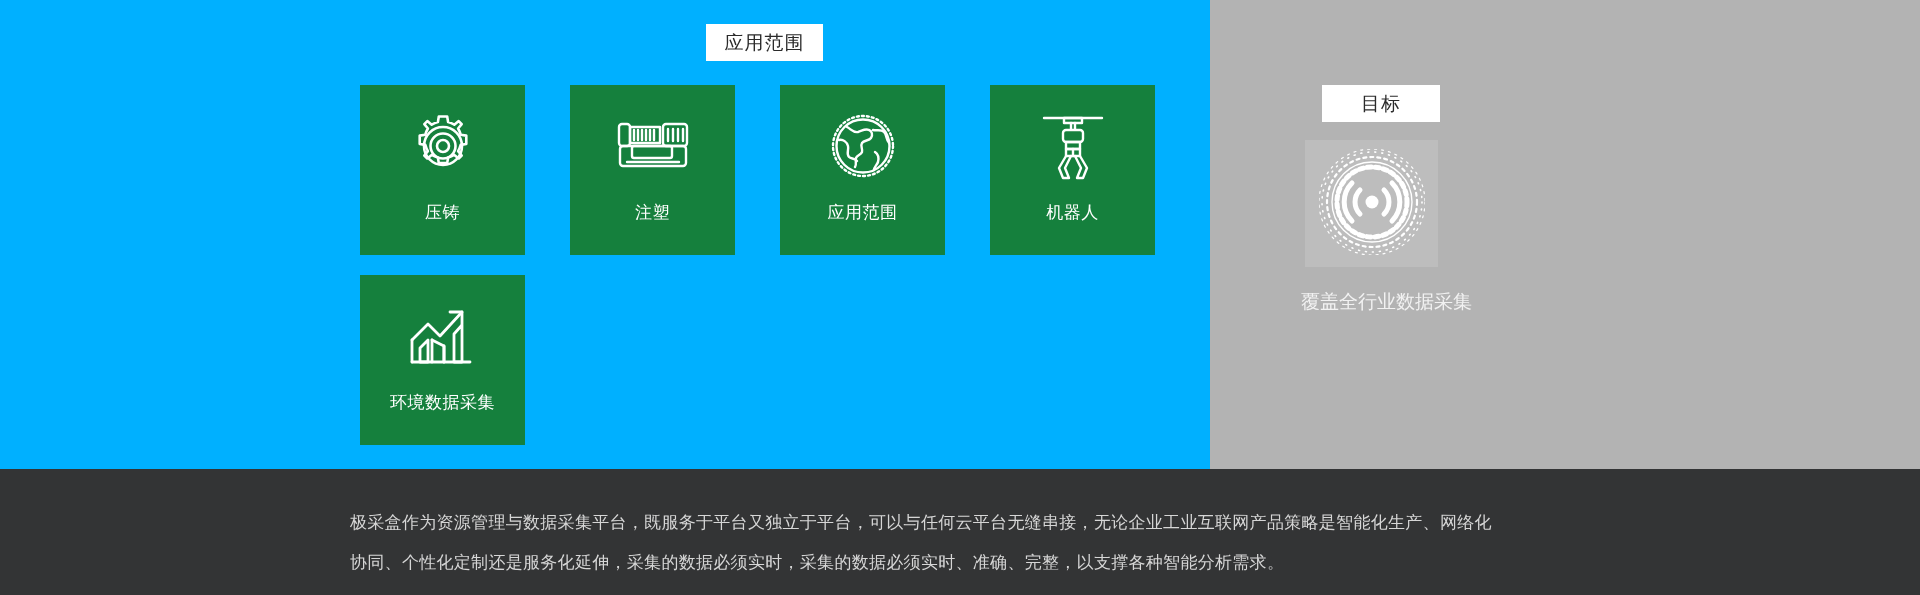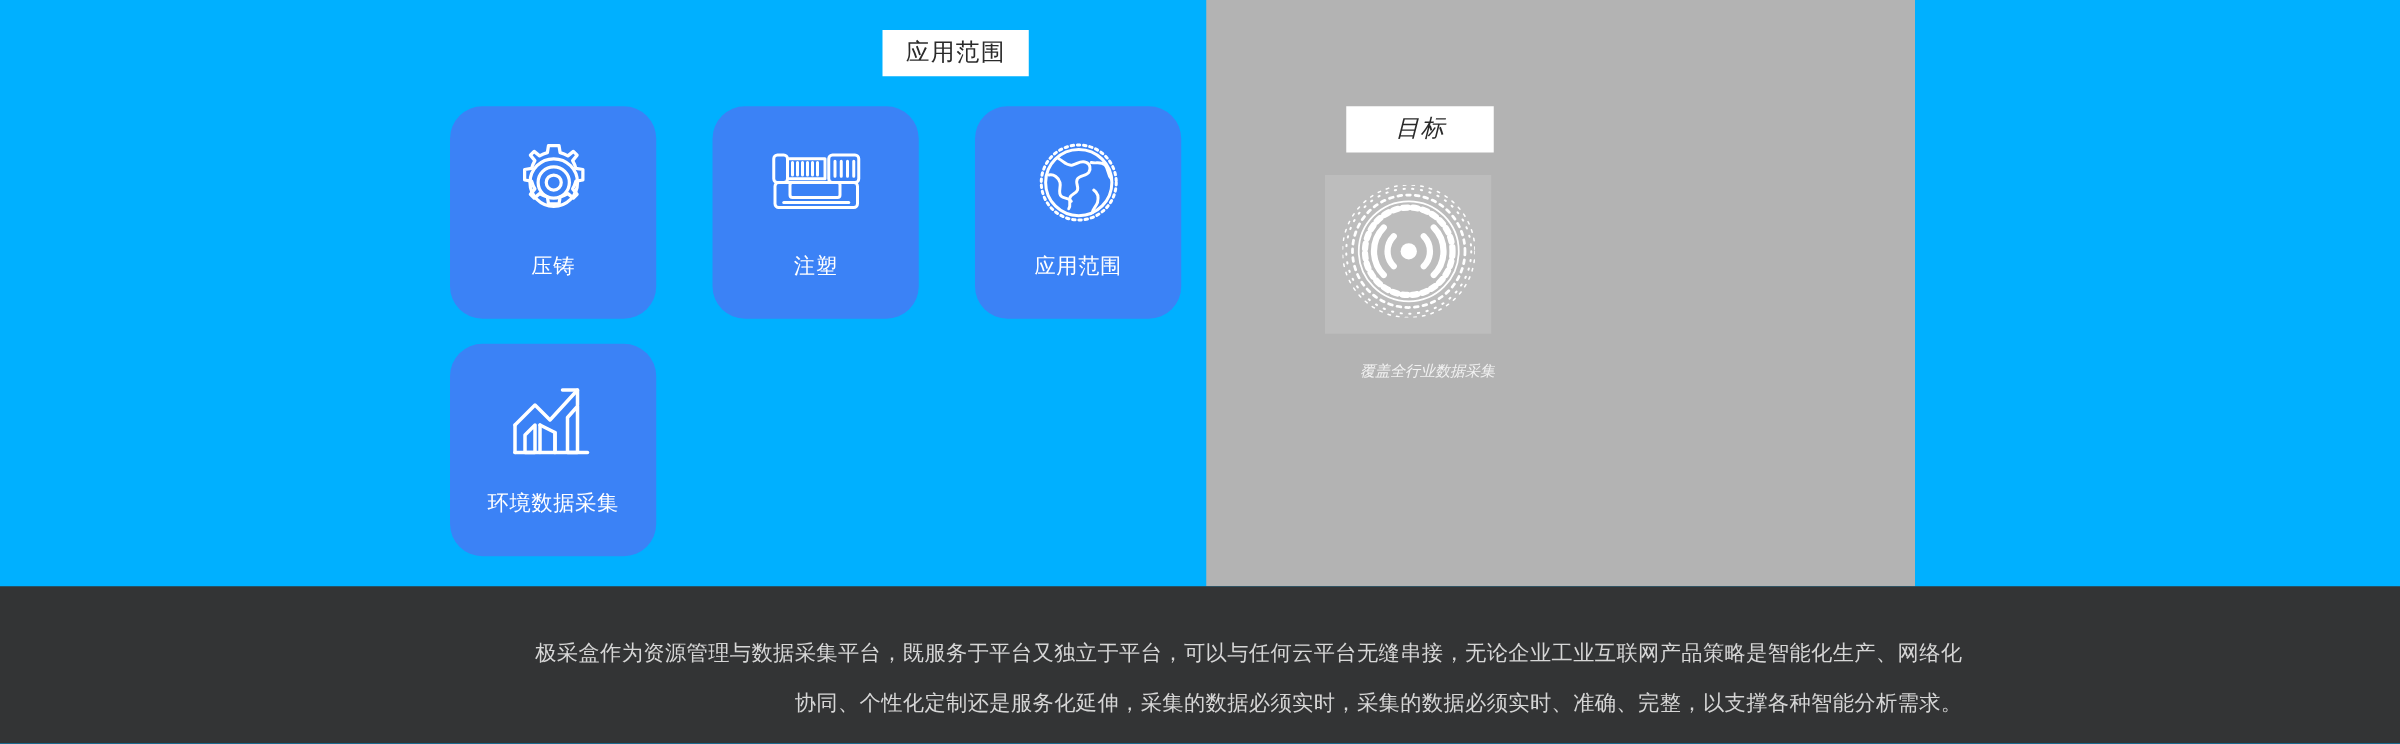--- a/index.html
+++ b/index.html
@@ -14,39 +14,38 @@
   .page {
     position: relative;
     width: 1920px;
     height: 595px;
   }
 
   
   .panels {
     position: absolute;
     left: 0; top: 0;
-    width: 1532px;
+    width: 1920px;
     height: 469px;
     display: flex;
     justify-content: space-between;
   }
 
   .panel-blue {
     width: 1210px;
     height: 100%;
     background: #00b0ff;
     position: relative;
   }
 
   .panel-gray {
     width: 710px;
     height: 100%;
     background: #b3b3b3;
     position: relative;
-    font-style: italic;
   }
 
   
   .badge {
     position: absolute;
     background: #ffffff;
     color: #2a2a2a;
     font-size: 19px;
     line-height: 37px;
     height: 37px;
@@ -72,27 +71,26 @@
     top: 85px;
     width: 800px;
     display: flex;
     flex-wrap: wrap;
     gap: 20px 45px;
   }
 
   .tile {
     width: 165px;
     height: 170px;
-    background: #3b82f6;
+    background: #15803d;
     display: flex;
     flex-direction: column;
     align-items: center;
     justify-content: flex-start;
     padding-top: 22px;
-    border-radius: 26px;
   }
 
   .tile-icon {
     width: 78px;
     height: 78px;
     display: flex;
     align-items: center;
     justify-content: center;
   }
   .tile-icon svg { display: block; }
@@ -121,37 +119,36 @@
     height: 127px;
     background: #bdbdbd;
     display: flex;
     align-items: center;
     justify-content: center;
   }
 
   .goal-label {
     margin-top: 22px;
     color: #f2f2f2;
-    font-size: 12px;
+    font-size: 19px;
     white-space: nowrap;
     margin-left: 30px;
   }
 
   
   .footer {
     position: absolute;
     left: 0;
     top: 469px;
     width: 1920px;
     height: 126px;
     background: #333435;
     display: flex;
     align-items: flex-start;
     justify-content: center;
-    text-align: right;
   }
 
   .footer-inner {
     width: 1220px;
     padding-top: 34px;
   }
 
   .footer-line {
     color: #d6d6d6;
     font-size: 17px;

